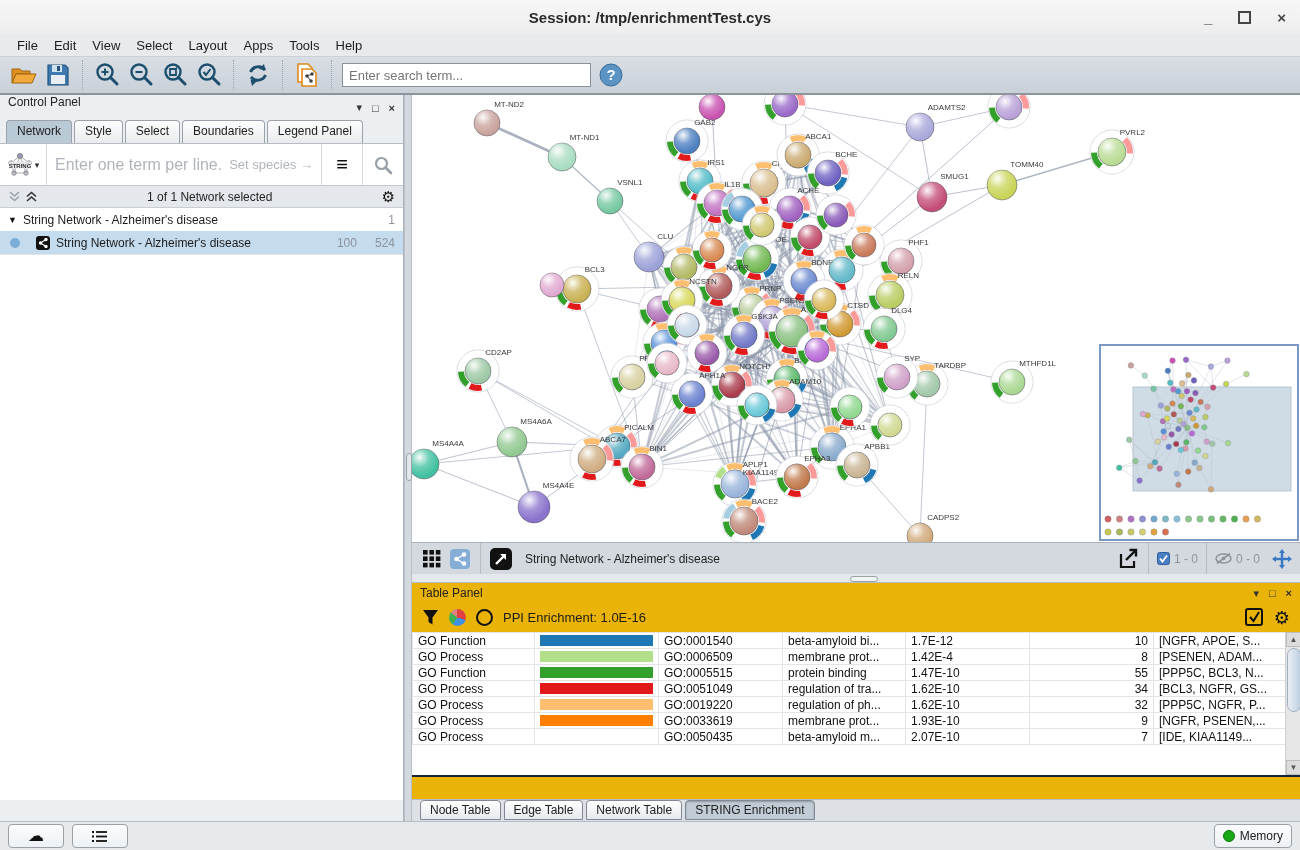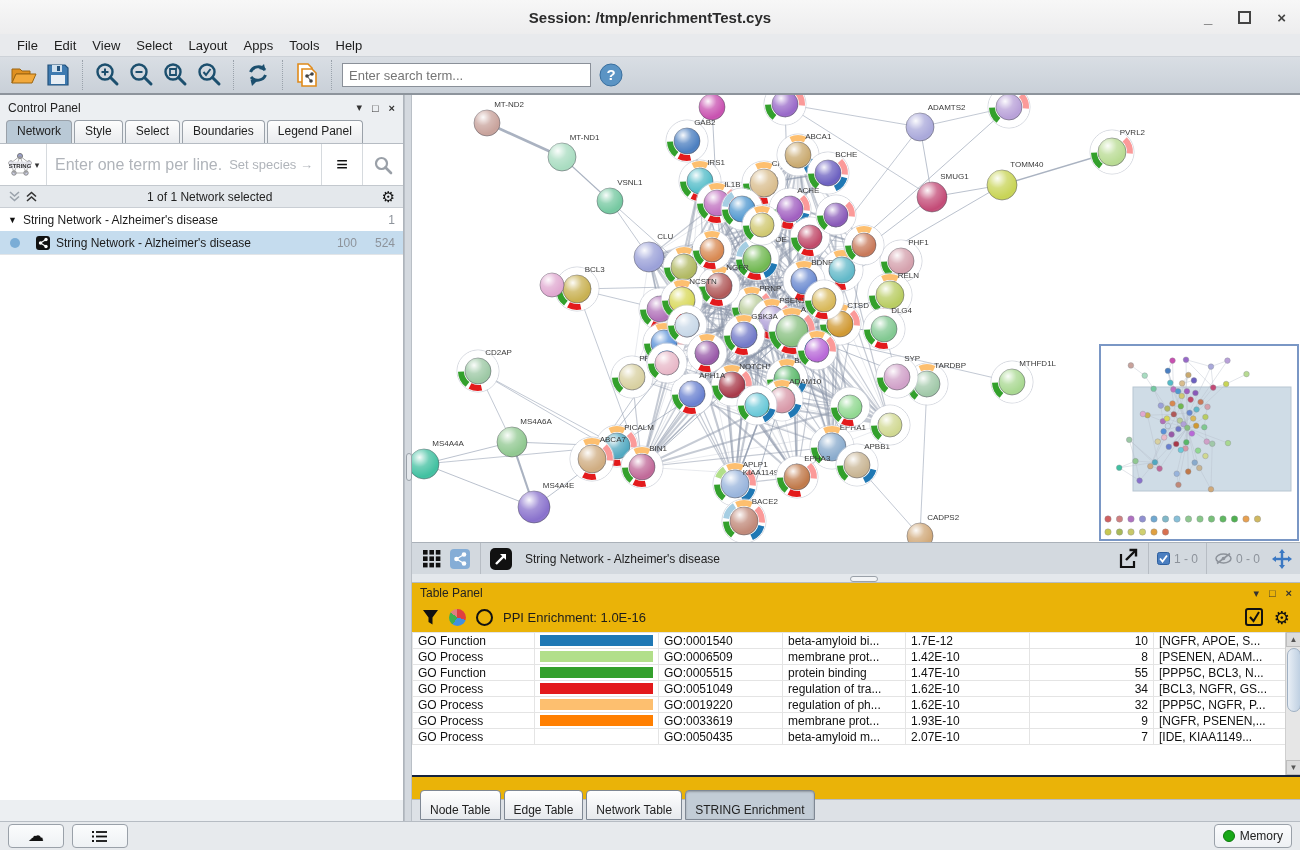--- a/index.html
+++ b/index.html
@@ -18,21 +18,21 @@
   #toolbar{left:0;top:57px;width:1300px;height:38px;background:linear-gradient(#d9dee4,#c9d0d8);
     border-bottom:2px solid #8d949c;display:flex;align-items:center;box-sizing:border-box;padding-left:8px;}
   .tbgroup{display:flex;align-items:center;gap:6px;padding:0 10px;height:30px;
     border-right:1px dotted #9aa2ab;}
   .tbgroup:first-child{padding-left:2px;}
   .tbicon{width:28px;height:28px;display:flex;align-items:center;justify-content:center;}
   #searchbox{width:235px;height:22px;border:1px solid #8a9099;background:#fff;font-size:13px;
     color:#4d7c0f;padding:0 6px;font-family:"Liberation Sans",sans-serif;}
   
   #controlpanel{left:0;top:95px;width:404px;height:726px;background:#eceff2;border-right:1px solid #aeb4bb;box-sizing:border-box;}
-  #cp-header{height:25px;display:flex;align-items:center;padding:0 8px;color:#222;font-size:12px;}
+  #cp-header{height:25px;display:flex;padding:0 8px;color:#222;font-size:12px;}
   #cp-header .sp{flex:1;}
   .paneldots{display:flex;gap:10px;align-items:center;font-size:11px;color:#333;}
   .paneldots b{font-weight:bold;}
   #cp-tabs{display:flex;padding-left:6px;gap:2px;height:23px;border-bottom:1px solid #b6bcc3;}
   .cptab{font-size:12px;color:#222;background:linear-gradient(#fdfdfd,#e9ebee);border:1px solid #9aa1a9;
     border-bottom:none;border-radius:4px 4px 0 0;padding:3px 10px 2px;}
   .cptab.active{background:#b9c9d6;}
   #stringrow{height:41px;background:#fff;border-bottom:1px solid #c3c8ce;display:flex;align-items:stretch;}
   #stringlogo{width:46px;border-right:1px solid #d6dade;display:flex;align-items:center;justify-content:center;gap:2px;}
   #stringinput{flex:1;border:none;outline:none;font-size:16px;color:#333;padding:0 8px;font-family:"Liberation Sans",sans-serif;min-width:0;}
@@ -72,21 +72,21 @@
   .cbar{height:11px;margin:1px 0;}
   #rowsclip{height:143px;overflow:hidden;background:#fff;border-bottom:2px solid #17233c;position:relative;}
   #vscroll{position:absolute;right:0;top:0;width:15px;height:143px;background:#e6e6e6;border-left:1px solid #cfcfcf;box-sizing:border-box;}
   .scrarrow{width:15px;height:15px;background:#dcdcdc;border:1px solid #bdbdbd;box-sizing:border-box;
     display:flex;align-items:center;justify-content:center;font-size:8px;color:#555;}
   #vthumb{position:absolute;left:1px;top:16px;width:12px;height:62px;border:1px solid #9fb0c3;border-radius:7px;
     background:linear-gradient(90deg,#e8eef5,#bfd0e2);}
   #tp-tabs{left:412px;top:799px;width:888px;height:22px;background:#dde1e6;border-top:1px solid #b6bcc3;
     display:flex;align-items:flex-end;gap:3px;padding-left:8px;box-sizing:border-box;}
   .tptab{font-size:12px;color:#222;background:linear-gradient(#ffffff,#e6e9ed);border:1px solid #7f8894;
-    border-radius:4px 4px 0 0;padding:12px 9px 2px;margin-bottom:1px;}
+    border-radius:4px 4px 0 0;padding:2px 9px 2px;margin-bottom:1px;}
   .tptab.active{background:#c2ccd6;box-shadow:inset 0 1px 2px rgba(0,0,0,.25);}
   
   #statusbar{left:0;top:821px;width:1300px;height:29px;background:#e7eaed;border-top:1px solid #b6bcc3;
     display:flex;align-items:center;box-sizing:border-box;padding:0 8px;gap:8px;}
   .sbbtn{height:22px;min-width:38px;border:1px solid #9aa1a9;border-radius:4px;background:linear-gradient(#fbfcfd,#eef1f4);
     display:flex;align-items:center;justify-content:center;gap:5px;font-size:12px;color:#222;padding:0 8px;}
   #statusbar .sp{flex:1;}
   .greendot{width:10px;height:10px;border-radius:50%;background:#18a818;border:1px solid #0d7a0d;}
   .cloudglyph{font-size:16px;color:#111;line-height:1;}
   svg{display:block;}
@@ -1653,21 +1653,21 @@
             <td class="num">10</td>
             <td>[NGFR, APOE, S...</td>
           </tr>
           <tr>
             <td>GO Process</td>
             <td>
               <div class="cbar" style="background: rgb(178, 223, 138);"></div>
             </td>
             <td>GO:0006509</td>
             <td>membrane prot...</td>
-            <td>1.42E-10</td>
+            <td>1.42E-4</td>
             <td class="num">8</td>
             <td>[PSENEN, ADAM...</td>
           </tr>
           <tr>
             <td>GO Function</td>
             <td>
               <div class="cbar" style="background: rgb(51, 160, 44);"></div>
             </td>
             <td>GO:0005515</td>
             <td>protein binding</td>

